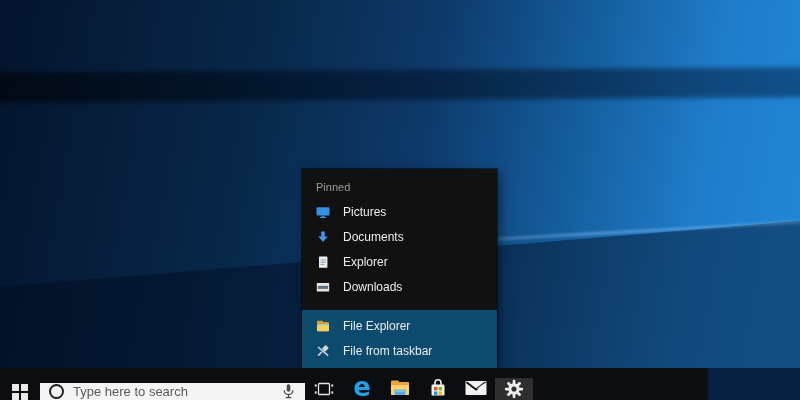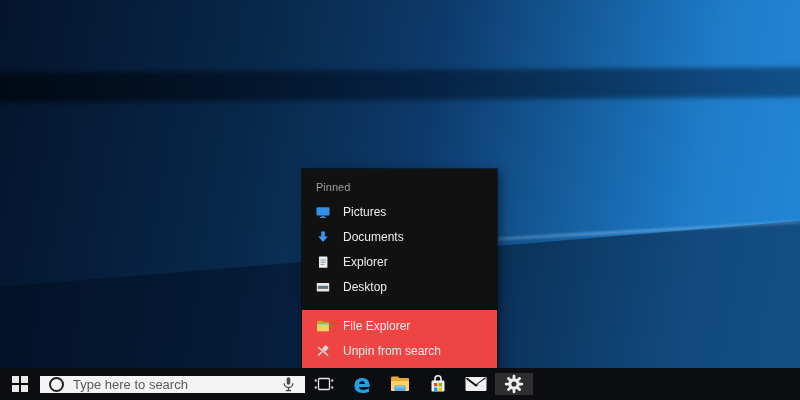--- a/index.html
+++ b/index.html
@@ -16,29 +16,29 @@
     clip-path:polygon(0 78%, 100% 60%, 100% 100%, 0 100%); }
   .wp-streak { position:absolute; left:300px; top:234px; width:520px; height:3px;
     background:linear-gradient(90deg,transparent,rgba(170,215,255,.38) 55%,rgba(200,230,255,.2));
     transform:rotate(-3.2deg); filter:blur(1px); }
 
   
   .jumplist { position:absolute; left:302px; top:169px; width:195px; height:199px;
     display:flex; flex-direction:column; font-size:12px; color:#ececec;
     box-shadow:0 0 0 1px rgba(0,0,0,.45), 3px 3px 10px rgba(0,0,0,.5); }
   .jl-top { background:#111112; height:141px; }
-  .jl-bottom { background:#ef4444; flex:1; padding-top:3px; }
+  .jl-bottom { background:#0c4a6e; flex:1; padding-top:3px; }
   .jl-header { padding:12px 0 6px 14px; font-size:11px; color:#9b9b9b; }
   .jl-item { height:25px; display:flex; align-items:center; padding-left:13px; cursor:default; }
   .jl-icon { width:16px; height:16px; margin-right:12px; display:inline-flex; }
   .jl-icon svg { width:16px; height:16px; }
 
   
-  .taskbar { position:absolute; left:0; bottom:0; width:800px; height:32px;
-    display:flex; align-items:center; background:#0c0d11; }
+  .taskbar { position:absolute; left:0; bottom:0; width:708px; height:32px;
+    display:flex; align-items:flex-end; background:#0c0d11; }
   .tb-btn { width:38px; display:flex; align-items:center; justify-content:center; cursor:default; }
   .tb-start { width:40px; }
   .start-logo { display:grid; grid-template-columns:7px 7px; grid-template-rows:7px 7px; gap:2px; }
   .start-logo span { background:#e9e9e9; }
   .tb-search { width:265px; background:#f4f4f4; display:flex; align-items:center;
     padding:0 9px; gap:9px; }
   .cortana-ring { width:15px; height:15px; border:2.5px solid #1f1f1f; border-radius:50%; flex:none; }
   .search-input { flex:1; border:none; outline:none; background:transparent;
     font-family:"Liberation Sans","DejaVu Sans",sans-serif; font-size:13px; color:#555; min-width:0; }
   .search-input::placeholder { color:#5a5a5a; opacity:1; }
@@ -96,21 +96,21 @@
         <span>Explorer</span>
       </div>
 
       <div class="jl-item">
         <span class="jl-icon">
           <svg viewBox="0 0 16 16">
               <rect x="1.8" y="4" width="12.4" height="8.6" rx=".6" fill="#e9e7e2"></rect>
               <rect x="2.9" y="6.8" width="10.2" height="3.1" fill="#5f7286"></rect>
             </svg>
         </span>
-        <span>Desktop</span>
+        <span>Downloads</span>
       </div>
     </div>
 
     <div class="jl-bottom">
       <div class="jl-item">
         <span class="jl-icon">
           <svg viewBox="0 0 16 16">
               <rect x="2" y="2.8" width="6" height="3.4" rx=".8" fill="#d99c2e"></rect>
               <rect x="2" y="4" width="12" height="9.2" rx=".8" fill="#d99c2e"></rect>
               <rect x="2" y="6" width="12" height="1.8" fill="#8fd8c0"></rect>
@@ -121,21 +121,21 @@
       </div>
 
       <div class="jl-item">
         <span class="jl-icon">
           <svg viewBox="0 0 16 16">
               <rect x="8.1" y="2.6" width="4.4" height="5.6" rx="1" transform="rotate(45 10.3 5.4)" fill="#d6d6d6"></rect>
               <line x1="7" y1="8.8" x2="3.2" y2="12.6" stroke="#d6d6d6" stroke-width="1.6"></line>
               <line x1="3" y1="4" x2="13.2" y2="12.6" stroke="#d6d6d6" stroke-width="1.4"></line>
             </svg>
         </span>
-        <span>Unpin from search</span>
+        <span>File from taskbar</span>
       </div>
     </div>
   </div>
 
   <div class="taskbar">
 
     <div class="tb-btn tb-start">
       <span class="start-logo">
           <span></span>
           <span></span>

